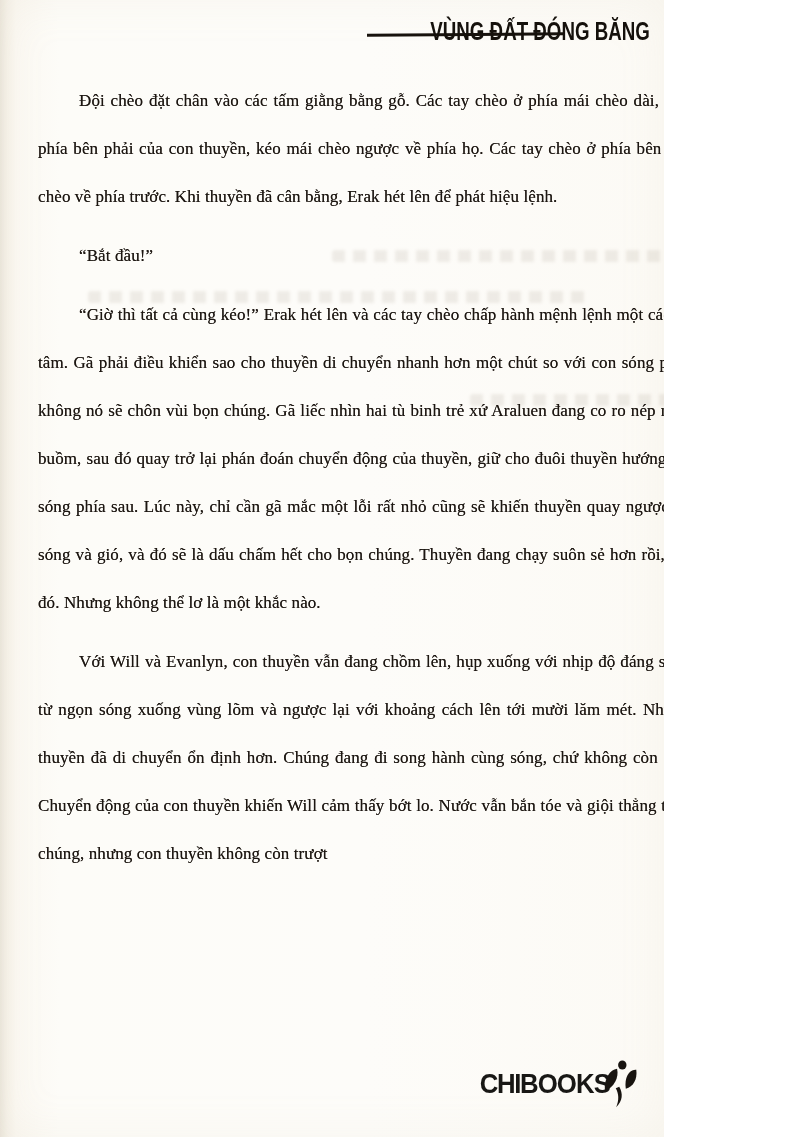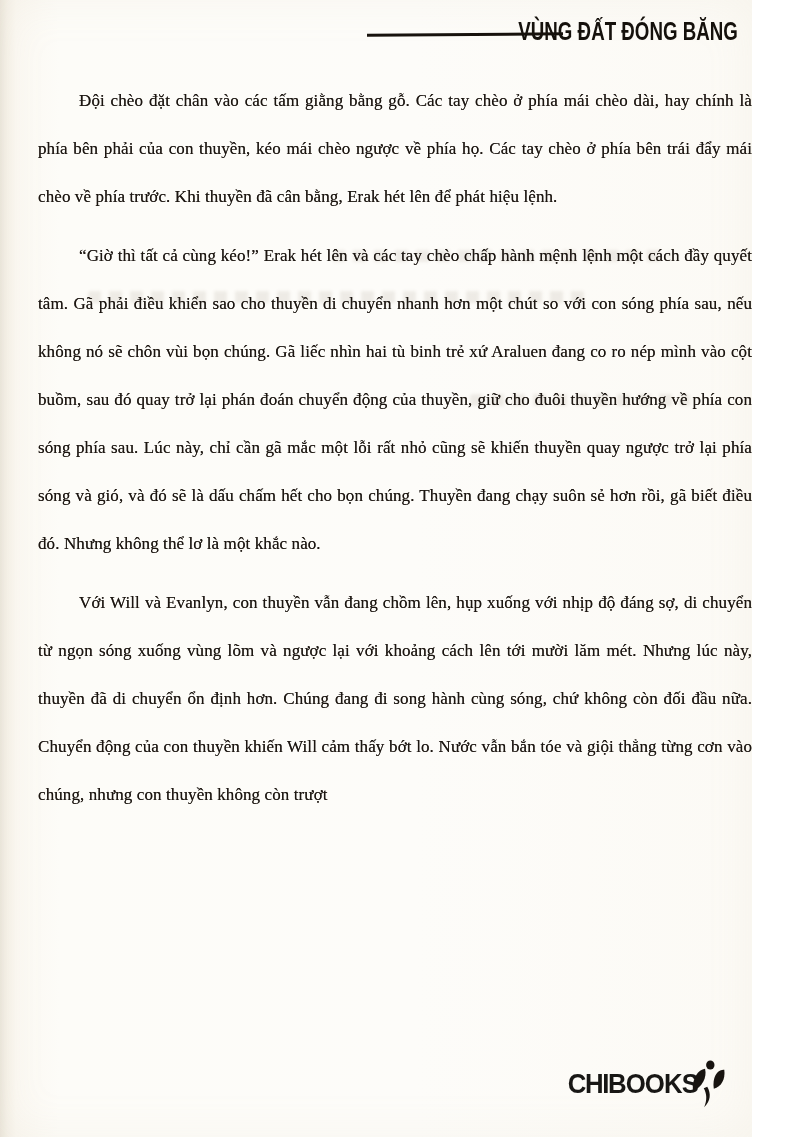--- a/index.html
+++ b/index.html
@@ -1,19 +1,19 @@
 <!DOCTYPE html>
 <html><head>
 <meta charset="utf-8">
 <style>
   html, body { margin: 0; padding: 0; background: #ffffff; }
 
   .page {
     position: relative;
-    width: 752px;
+    width: 664px;
     height: 1137px;
     overflow: hidden;
     background: linear-gradient(90deg, #ece7dd 0px, #f6f2e9 7px, #fbf8f2 16px, #fdfcf8 60px, #fdfcf9 55%, #fcfaf5 100%);
     box-shadow: inset 0 0 48px rgba(198, 183, 158, 0.10);
     font-family: "Liberation Serif", "DejaVu Serif", serif;
     color: #1c1611;
   }
 
   .header-rule {
     position: absolute;
@@ -106,20 +106,21 @@
   <div class="header-rule"></div>
   <div class="running-head">VÙNG ĐẤT ĐÓNG BĂNG</div>
 
   <div class="bleed bleed-1"></div>
   <div class="bleed bleed-2"></div>
   <div class="bleed bleed-3"></div>
   <div class="speck"></div>
 
   <main class="body">
     <p>Đội chèo đặt chân vào các tấm giằng bằng gỗ. Các tay chèo ở phía mái chèo dài, hay chính là phía bên phải của con thuyền, kéo mái chèo ngược về phía họ. Các tay chèo ở phía bên trái đẩy mái chèo về phía trước. Khi thuyền đã cân bằng, Erak hét lên để phát hiệu lệnh.</p>
+    <p>“Bắt đầu!”</p>
     <p>“Giờ thì tất cả cùng kéo!” Erak hét lên và các tay chèo chấp hành mệnh lệnh một cách đầy quyết tâm. Gã phải điều khiển sao cho thuyền di chuyển nhanh hơn một chút so với con sóng phía sau, nếu không nó sẽ chôn vùi bọn chúng. Gã liếc nhìn hai tù binh trẻ xứ Araluen đang co ro nép mình vào cột buồm, sau đó quay trở lại phán đoán chuyển động của thuyền, giữ cho đuôi thuyền hướng về phía con sóng phía sau. Lúc này, chỉ cần gã mắc một lỗi rất nhỏ cũng sẽ khiến thuyền quay ngược trở lại phía sóng và gió, và đó sẽ là dấu chấm hết cho bọn chúng. Thuyền đang chạy suôn sẻ hơn rồi, gã biết điều đó. Nhưng không thể lơ là một khắc nào.</p>
     <p>Với Will và Evanlyn, con thuyền vẫn đang chồm lên, hụp xuống với nhịp độ đáng sợ, di chuyển từ ngọn sóng xuống vùng lõm và ngược lại với khoảng cách lên tới mười lăm mét. Nhưng lúc này, thuyền đã di chuyển ổn định hơn. Chúng đang đi song hành cùng sóng, chứ không còn đối đầu nữa. Chuyển động của con thuyền khiến Will cảm thấy bớt lo. Nước vẫn bắn tóe và giội thẳng từng cơn vào chúng, nhưng con thuyền không còn trượt</p>
   </main>
 
   <div class="page-number">13</div>
 
   <div class="logo">
     <span class="chi">CHI</span>
       <span class="books">BOOKS</span>
     <svg width="38" height="52" viewBox="0 0 40 54" aria-hidden="true">

